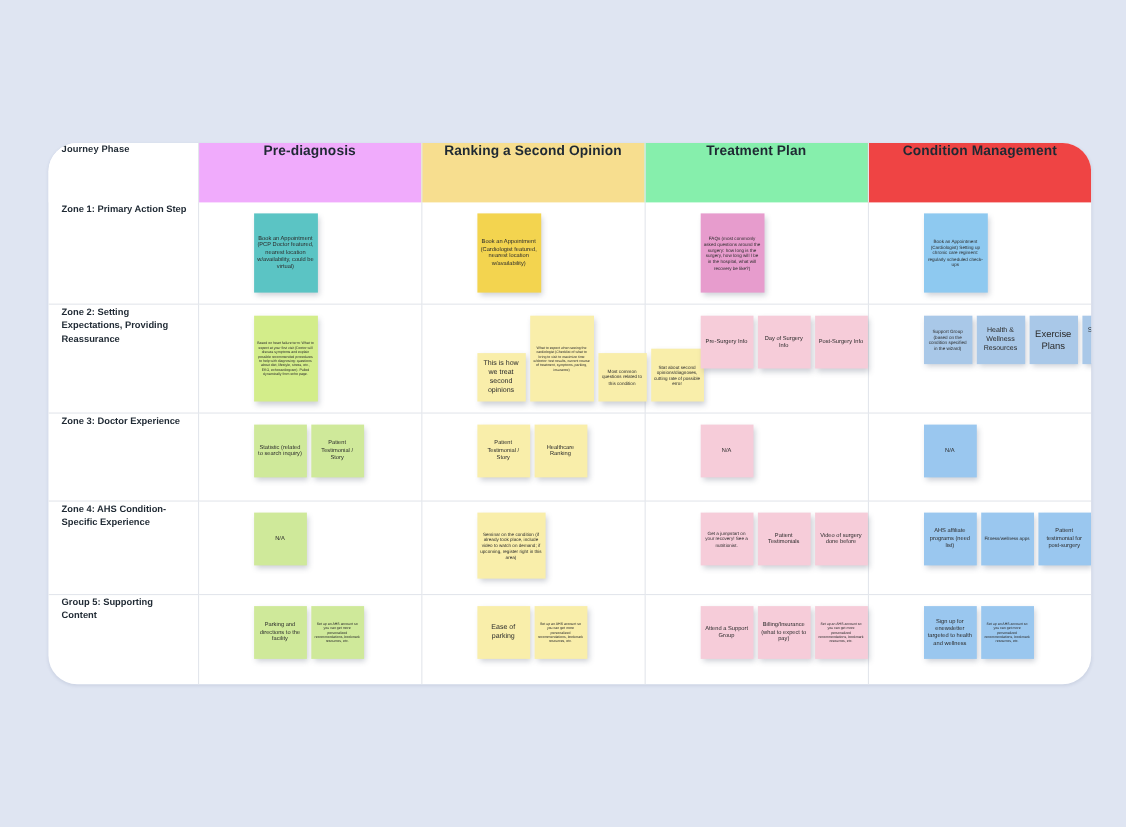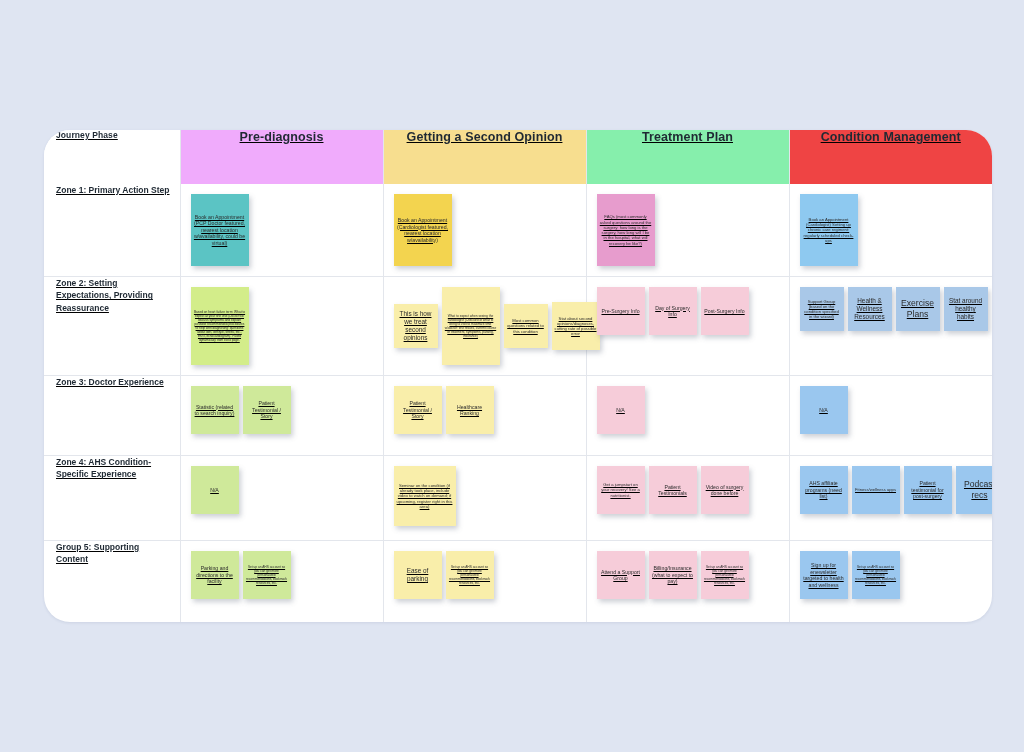--- a/index.html
+++ b/index.html
@@ -17,21 +17,20 @@
     width: 948px; height: 492px;
     background: #ffffff;
     border-radius: 26px;
     overflow: hidden;
     box-shadow: 0 1px 3px rgba(40,60,110,0.10);
   }
   table.matrix {
     border-collapse: collapse;
     width: 948px;
     table-layout: fixed;
-    text-decoration: underline;
   }
   table.matrix td, table.matrix th {
     border: 1px solid #e3e6ec;
     vertical-align: top;
     padding: 0;
   }
   table.matrix tr > *:first-child { border-left: none; }
   table.matrix tr > *:last-child { border-right: none; }
   table.matrix tr:first-child > * { border-top: none; }
   table.matrix tr:last-child > * { border-bottom: none; }
@@ -71,23 +70,24 @@
   }
 
   
   .cell {
     padding: 10px 6px 10px 10px !important;
     vertical-align: top;
   }
   .notes {
     display: flex;
     flex-direction: row;
-    align-items: center;
+    align-items: flex-end;
     gap: 4px;
     flex-wrap: nowrap;
+    margin-left: 40px;
   }
   .note {
     position: relative;
     box-shadow: 2px 3px 5px rgba(90,100,120,0.30);
     display: flex;
     align-items: center;
     justify-content: center;
     text-align: center;
     color: #2b2b2b;
     overflow: hidden;
@@ -134,21 +134,21 @@
       <col class="c-label">
         <col class="c-phase">
         <col class="c-phase">
         <col class="c-phase">
         <col class="c-phase">
     </colgroup>
     <thead>
       <tr>
         <th class="hdr hdr-label">Journey Phase</th>
         <th class="hdr ph0">Pre-diagnosis</th>
-        <th class="hdr ph1">Getting a Second Opinion</th>
+        <th class="hdr ph1">Ranking a Second Opinion</th>
         <th class="hdr ph2">Treatment Plan</th>
         <th class="hdr ph3">Condition Management</th>
       </tr>
     </thead>
     <tbody id="matrix-body">
         <tr style="height: 80px;">
           <td class="rowlabel">Zone 1: Primary Action Step</td>
           <td class="cell">
             <div class="notes">
               <div class="note col-teal sz-xl tx-s">

